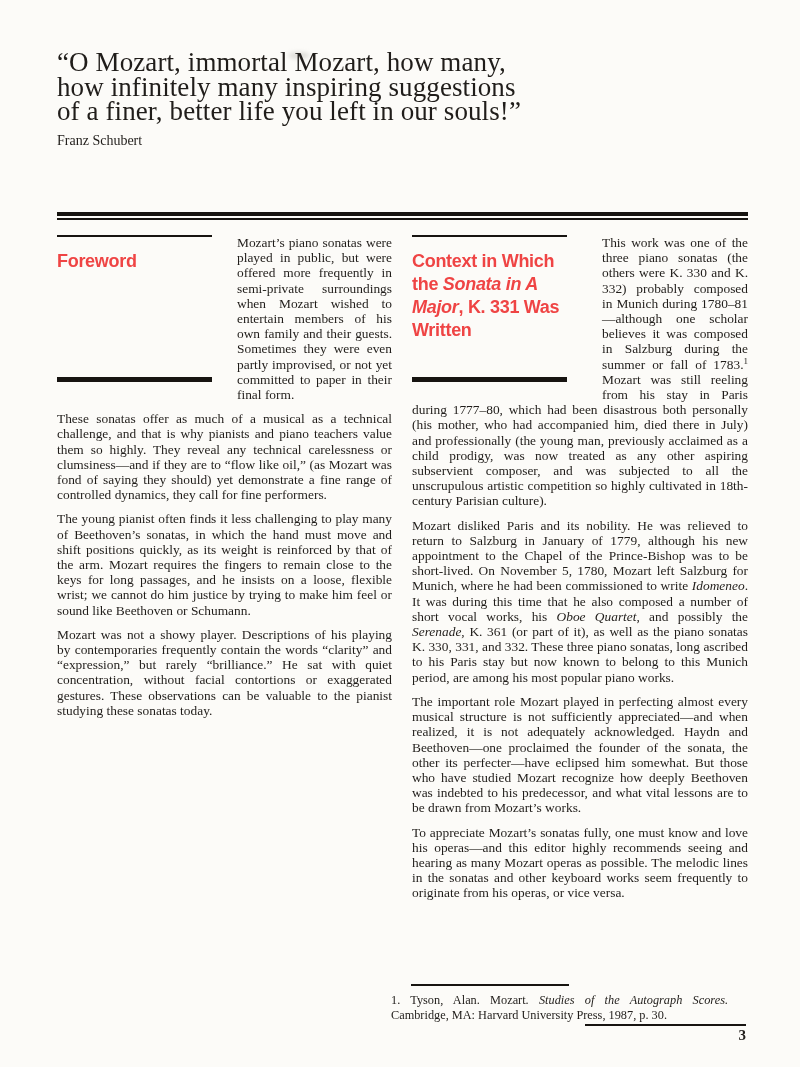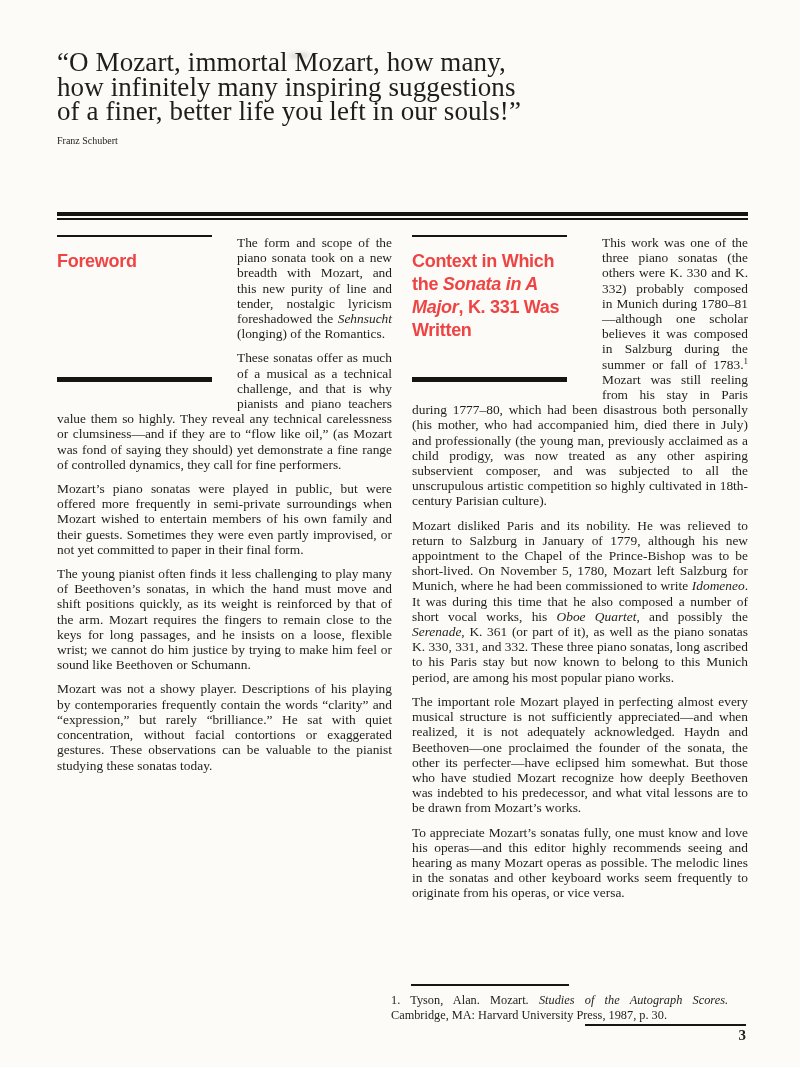--- a/index.html
+++ b/index.html
@@ -38,21 +38,21 @@
     width:480px;
   }
   .quote-line{
     font-size:27px;
     line-height:24.5px;
     letter-spacing:.1px;
     white-space:nowrap;
   }
   .quote-attr{
     margin-top:8px;
-    font-size:10px;
+    font-size:14px;
     line-height:18px;
   }
   
   .double-rule{
     position:absolute;
     left:57px; top:212px;
     width:691px;
   }
   .dr-thick{height:4px;background:var(--rule);}
   .dr-thin{height:2px;background:var(--rule);margin-top:2px;}
@@ -150,23 +150,22 @@
     <div class="dr-thin"></div>
   </div>
 
   <div class="cols">
 
     <section class="col col-left">
       <div class="headblock">
         <h2>Foreword</h2>
         <div class="thickrule"></div>
       </div>
-      <p><span>The form and scope of the piano sonata took on a new breadth with Mozart, and this new purity of line and tender, nostalgic lyricism foreshadowed the </span><i>Sehnsucht</i><span> (longing) of the Romantics.</span></p>
+      <p>Mozart’s piano sonatas were played in public, but were offered more frequently in semi-private surroundings when Mozart wished to entertain members of his own family and their guests. Sometimes they were even partly improvised, or not yet committed to paper in their final form.</p>
       <p>These sonatas offer as much of a musical as a technical challenge, and that is why pianists and piano teachers value them so highly. They reveal any technical carelessness or clumsiness—and if they are to “flow like oil,” (as Mozart was fond of saying they should) yet demonstrate a fine range of controlled dynamics, they call for fine performers.</p>
-      <p>Mozart’s piano sonatas were played in public, but were offered more frequently in semi-private surroundings when Mozart wished to entertain members of his own family and their guests. Sometimes they were even partly improvised, or not yet committed to paper in their final form.</p>
       <p>The young pianist often finds it less challenging to play many of Beethoven’s sonatas, in which the hand must move and shift positions quickly, as its weight is reinforced by that of the arm. Mozart requires the fingers to remain close to the keys for long passages, and he insists on a loose, flexible wrist; we cannot do him justice by trying to make him feel or sound like Beethoven or Schumann.</p>
       <p>Mozart was not a showy player. Descriptions of his playing by contemporaries frequently contain the words “clarity” and “expression,” but rarely “brilliance.” He sat with quiet concentration, without facial contortions or exaggerated gestures. These observations can be valuable to the pianist studying these sonatas today.</p>
     </section>
 
     <section class="col col-right">
       <div class="headblock">
         <h2><span>Context in Which the </span><i>Sonata in A Major</i><span>, K. 331 Was Written</span></h2>
         <div class="thickrule"></div>
       </div>
       <p><span>This work was one of the three piano sonatas (the others were K. 330 and K. 332) probably composed in Munich during 1780–81—although one scholar believes it was composed in Salzburg during the summer or fall of 1783.</span><sup class="fnref">1</sup><span> Mozart was still reeling from his stay in Paris during 1777–80, which had been disastrous both personally (his mother, who had accompanied him, died there in July) and professionally (the young man, previously acclaimed as a child prodigy, was now treated as any other aspiring subservient composer, and was subjected to all the unscrupulous artistic competition so highly cultivated in 18th-century Parisian culture).</span></p>

